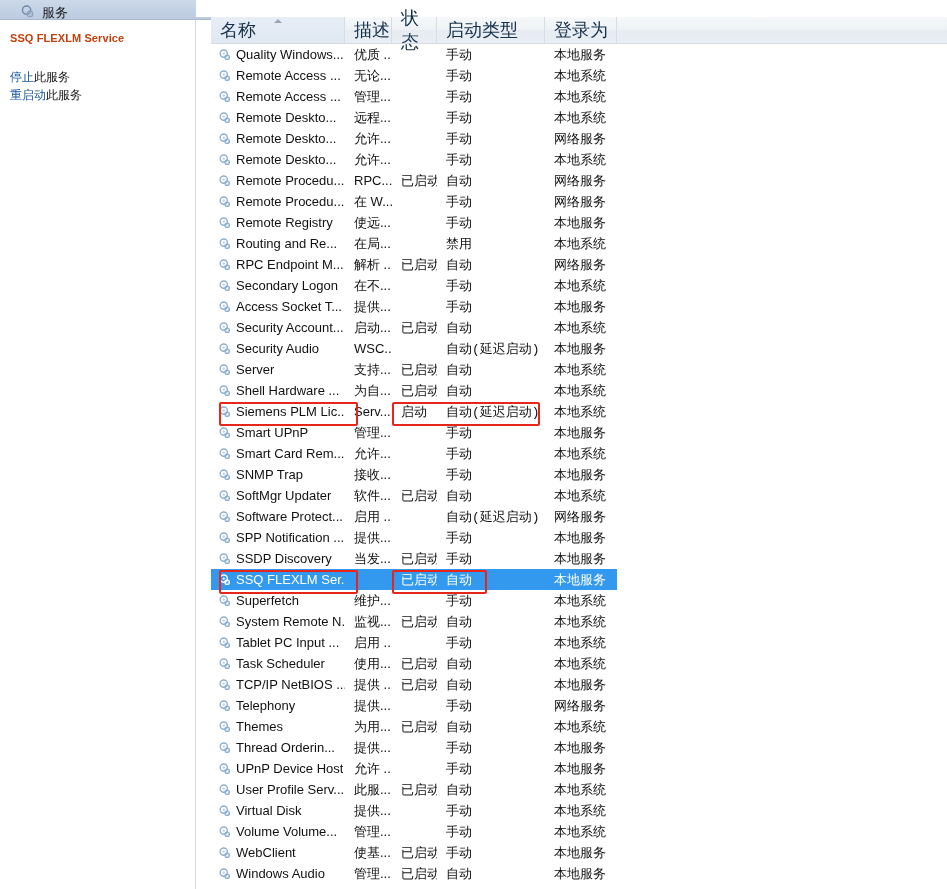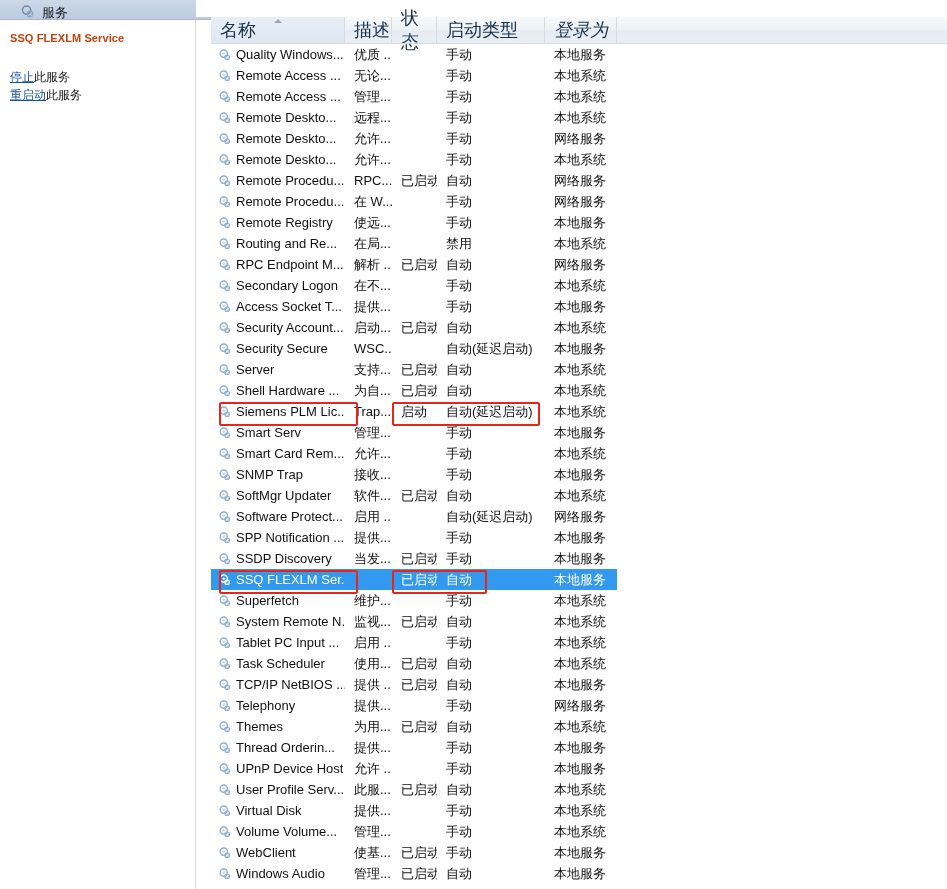--- a/index.html
+++ b/index.html
@@ -55,21 +55,20 @@
   }
   .links { margin-top: 24px; }
   .link-row {
     font-size: 12px;
     color: #111111;
     line-height: 18px;
     white-space: nowrap;
   }
   .link-a {
     color: #14539f;
-    text-decoration: underline;
     cursor: pointer;
   }
 
   
   .topstrip {
     position: absolute;
     left: 196px; top: 0;
     width: 751px; height: 17px;
     background: #ffffff;
   }
@@ -140,21 +139,21 @@
     overflow: hidden;
     text-overflow: clip;
     padding-left: 9px;
     display: flex;
     align-items: center;
     height: 21px;
   }
   .c-name  { width: 134px; padding-left: 7px; }
   .c-desc  { width: 47px;  }
   .c-state { width: 45px;  }
-  .c-start { width: 108px; }
+  .c-start { width: 108px; font-family: Liberation Mono, monospace; }
   .c-logon { width: 72px; text-align: right;  }
   .c-rest  { flex: 1 1 auto; }
 
   .gear {
     width: 14px; height: 14px;
     flex: 0 0 auto;
     margin-right: 4px;
   }
   .nm { overflow: hidden; }
 
@@ -209,21 +208,21 @@
         </div>
         <div class="hcell" style="width: 47px;">
           <span>描述</span>
         </div>
         <div class="hcell" style="width: 45px; justify-content: center;">
           <span>状态</span>
         </div>
         <div class="hcell" style="width: 108px; text-align: right;">
           <span>启动类型</span>
         </div>
-        <div class="hcell" style="width: 72px; font-style: italic;">
+        <div class="hcell" style="width: 72px;">
           <span>登录为</span>
         </div>
         <div class="hcell filler"></div>
       </div>
     <div class="lv-body" id="lv-body">
         <div class="row">
           <div class="cell c-name">
             <span class="gear"><svg viewBox="0 0 16 16" width="14" height="14" aria-hidden="true">
                 <circle cx="6.6" cy="6.4" r="4.1" fill="none" stroke="#8fb0cc" stroke-width="1.6"></circle>
                 <circle cx="6.6" cy="6.4" r="1.4" fill="#b9cfe2"></circle>
@@ -447,21 +446,21 @@
           <div class="cell c-rest"></div>
         </div>
         <div class="row">
           <div class="cell c-name">
             <span class="gear"><svg viewBox="0 0 16 16" width="14" height="14" aria-hidden="true">
                 <circle cx="6.6" cy="6.4" r="4.1" fill="none" stroke="#8fb0cc" stroke-width="1.6"></circle>
                 <circle cx="6.6" cy="6.4" r="1.4" fill="#b9cfe2"></circle>
                 <circle cx="10.5" cy="10.6" r="2.6" fill="none" stroke="#8fb0cc" stroke-width="1.3"></circle>
                 <path d="M10.5 8.1v1M10.5 12.1v1M8 10.6h1M12 10.6h1" stroke="#8fb0cc" stroke-width="1.1" stroke-linecap="round"></path>
               </svg></span>
-            <span class="nm">Security Secure</span>
+            <span class="nm">Security Audio</span>
           </div>
           <div class="cell c-desc">WSC...</div>
           <div class="cell c-state"></div>
           <div class="cell c-start">自动(延迟启动)</div>
           <div class="cell c-logon">本地服务</div>
           <div class="cell c-rest"></div>
         </div>
         <div class="row">
           <div class="cell c-name">
             <span class="gear"><svg viewBox="0 0 16 16" width="14" height="14" aria-hidden="true">
@@ -497,35 +496,35 @@
         <div class="row">
           <div class="cell c-name">
             <span class="gear"><svg viewBox="0 0 16 16" width="14" height="14" aria-hidden="true">
                 <circle cx="6.6" cy="6.4" r="4.1" fill="none" stroke="#8fb0cc" stroke-width="1.6"></circle>
                 <circle cx="6.6" cy="6.4" r="1.4" fill="#b9cfe2"></circle>
                 <circle cx="10.5" cy="10.6" r="2.6" fill="none" stroke="#8fb0cc" stroke-width="1.3"></circle>
                 <path d="M10.5 8.1v1M10.5 12.1v1M8 10.6h1M12 10.6h1" stroke="#8fb0cc" stroke-width="1.1" stroke-linecap="round"></path>
               </svg></span>
             <span class="nm">Siemens PLM Lic...</span>
           </div>
-          <div class="cell c-desc">Trap...</div>
+          <div class="cell c-desc">Serv...</div>
           <div class="cell c-state">启动</div>
           <div class="cell c-start">自动(延迟启动)</div>
           <div class="cell c-logon">本地系统</div>
           <div class="cell c-rest"></div>
         </div>
         <div class="row">
           <div class="cell c-name">
             <span class="gear"><svg viewBox="0 0 16 16" width="14" height="14" aria-hidden="true">
                 <circle cx="6.6" cy="6.4" r="4.1" fill="none" stroke="#8fb0cc" stroke-width="1.6"></circle>
                 <circle cx="6.6" cy="6.4" r="1.4" fill="#b9cfe2"></circle>
                 <circle cx="10.5" cy="10.6" r="2.6" fill="none" stroke="#8fb0cc" stroke-width="1.3"></circle>
                 <path d="M10.5 8.1v1M10.5 12.1v1M8 10.6h1M12 10.6h1" stroke="#8fb0cc" stroke-width="1.1" stroke-linecap="round"></path>
               </svg></span>
-            <span class="nm">Smart Serv</span>
+            <span class="nm">Smart UPnP</span>
           </div>
           <div class="cell c-desc">管理...</div>
           <div class="cell c-state"></div>
           <div class="cell c-start">手动</div>
           <div class="cell c-logon">本地服务</div>
           <div class="cell c-rest"></div>
         </div>
         <div class="row">
           <div class="cell c-name">
             <span class="gear"><svg viewBox="0 0 16 16" width="14" height="14" aria-hidden="true">

